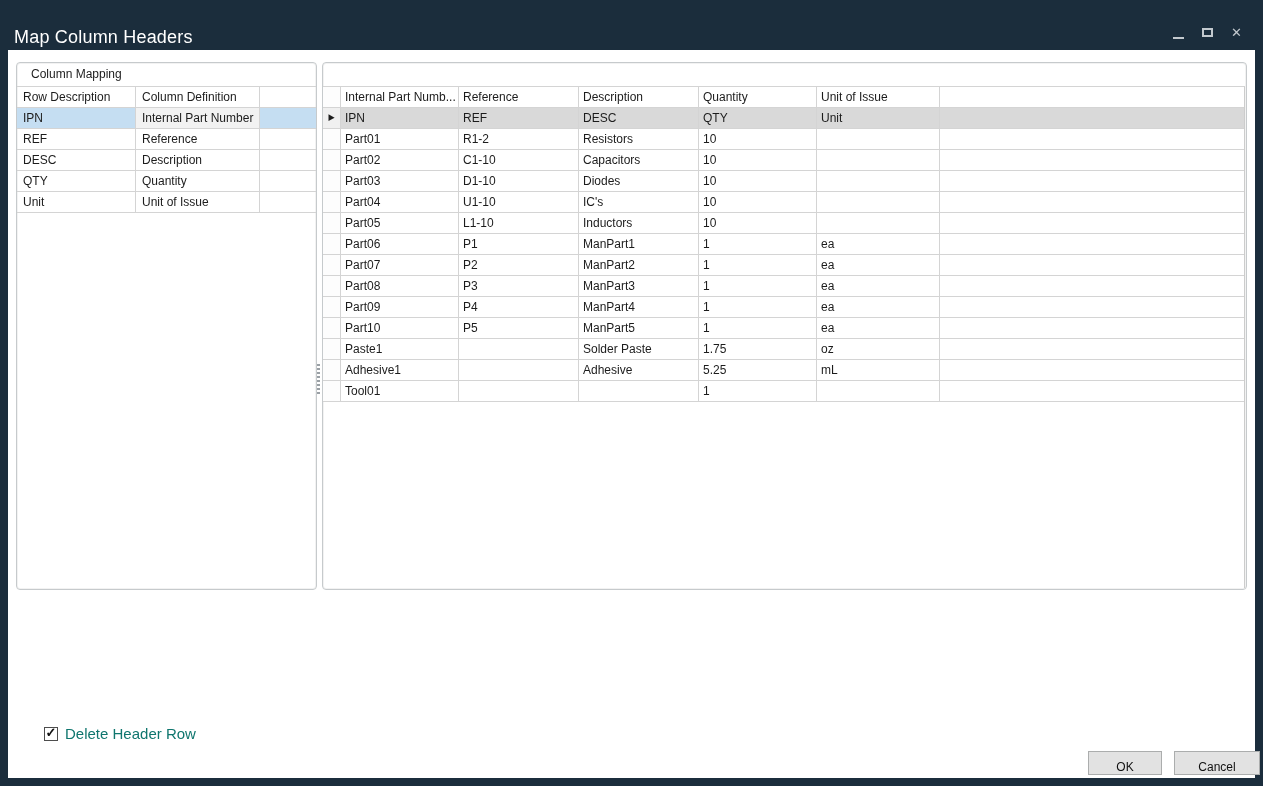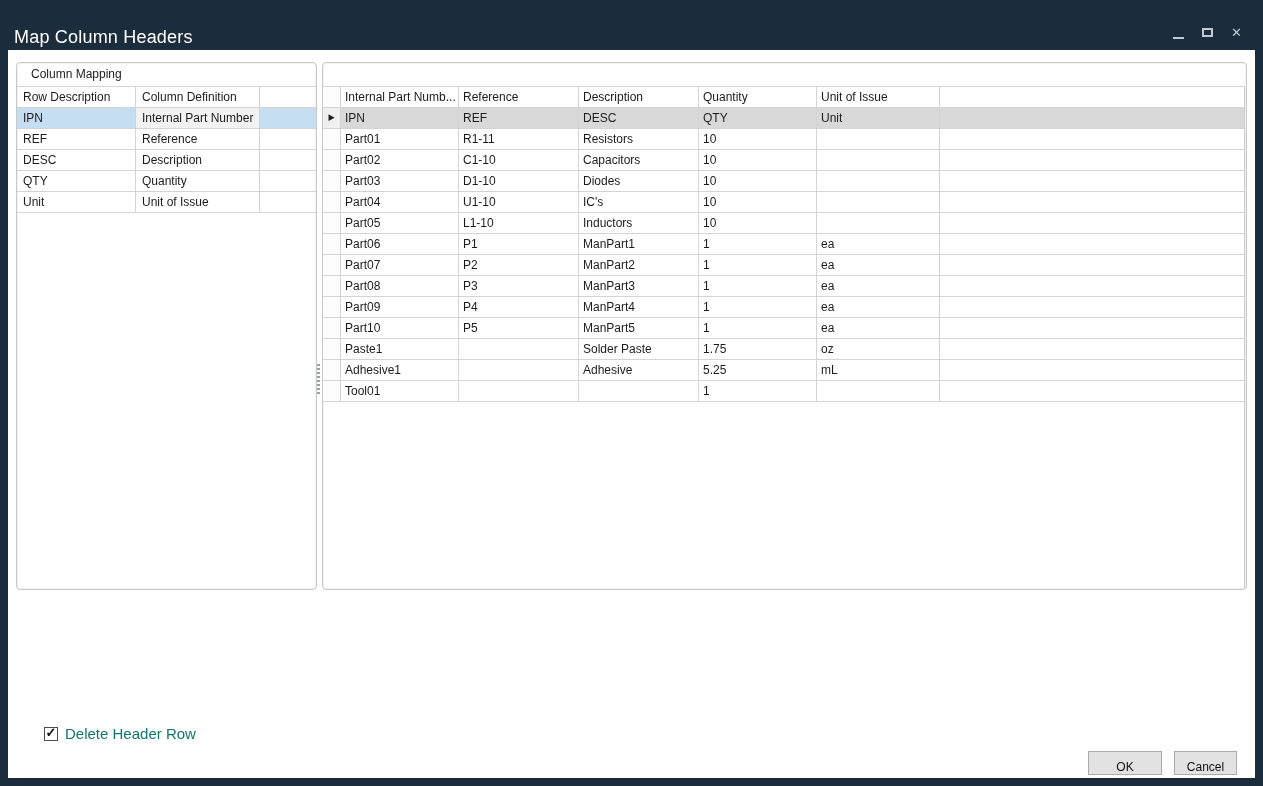--- a/index.html
+++ b/index.html
@@ -47,21 +47,21 @@
 
   .checkbox-row{position:absolute;left:36px;top:675px;display:flex;align-items:center;gap:7px;cursor:default;}
   .checkbox{width:14px;height:14px;box-sizing:border-box;border:1px solid #4d4d4d;background:#ffffff;
             display:flex;align-items:center;justify-content:center;}
   .check{font-size:13px;font-weight:bold;color:#111;line-height:13px;margin-top:-2px;}
   .checkbox-label{font-size:15px;color:#0f766e;}
 
   .btn{position:absolute;top:701px;height:24px;background:#e2e2e2;border:1px solid #abadad;
        font-family:"Liberation Sans",sans-serif;font-size:12px;color:#111;padding:8px;cursor:default;}
   .btn.ok{left:1080px;width:74px;}
-  .btn.cancel{left:1166px;width:63px;}
+  .btn.cancel{left:1166px;width:86px;}
 </style>
 </head>
 <body>
 
 <div class="window">
   <div class="titlebar">
     <span class="title">Map Column Headers</span>
     <div class="win-controls">
       <div class="win-btn">
         <span class="glyph-min"></span>
@@ -142,21 +142,21 @@
             <div class="g-cell">IPN</div>
             <div class="g-cell">REF</div>
             <div class="g-cell">DESC</div>
             <div class="g-cell">QTY</div>
             <div class="g-cell">Unit</div>
             <div class="g-cell filler"></div>
           </div>
           <div class="g-row">
             <div class="g-cell rowhead"></div>
             <div class="g-cell">Part01</div>
-            <div class="g-cell">R1-11</div>
+            <div class="g-cell">R1-2</div>
             <div class="g-cell">Resistors</div>
             <div class="g-cell">10</div>
             <div class="g-cell"></div>
             <div class="g-cell filler"></div>
           </div>
           <div class="g-row">
             <div class="g-cell rowhead"></div>
             <div class="g-cell">Part02</div>
             <div class="g-cell">C1-10</div>
             <div class="g-cell">Capacitors</div>

